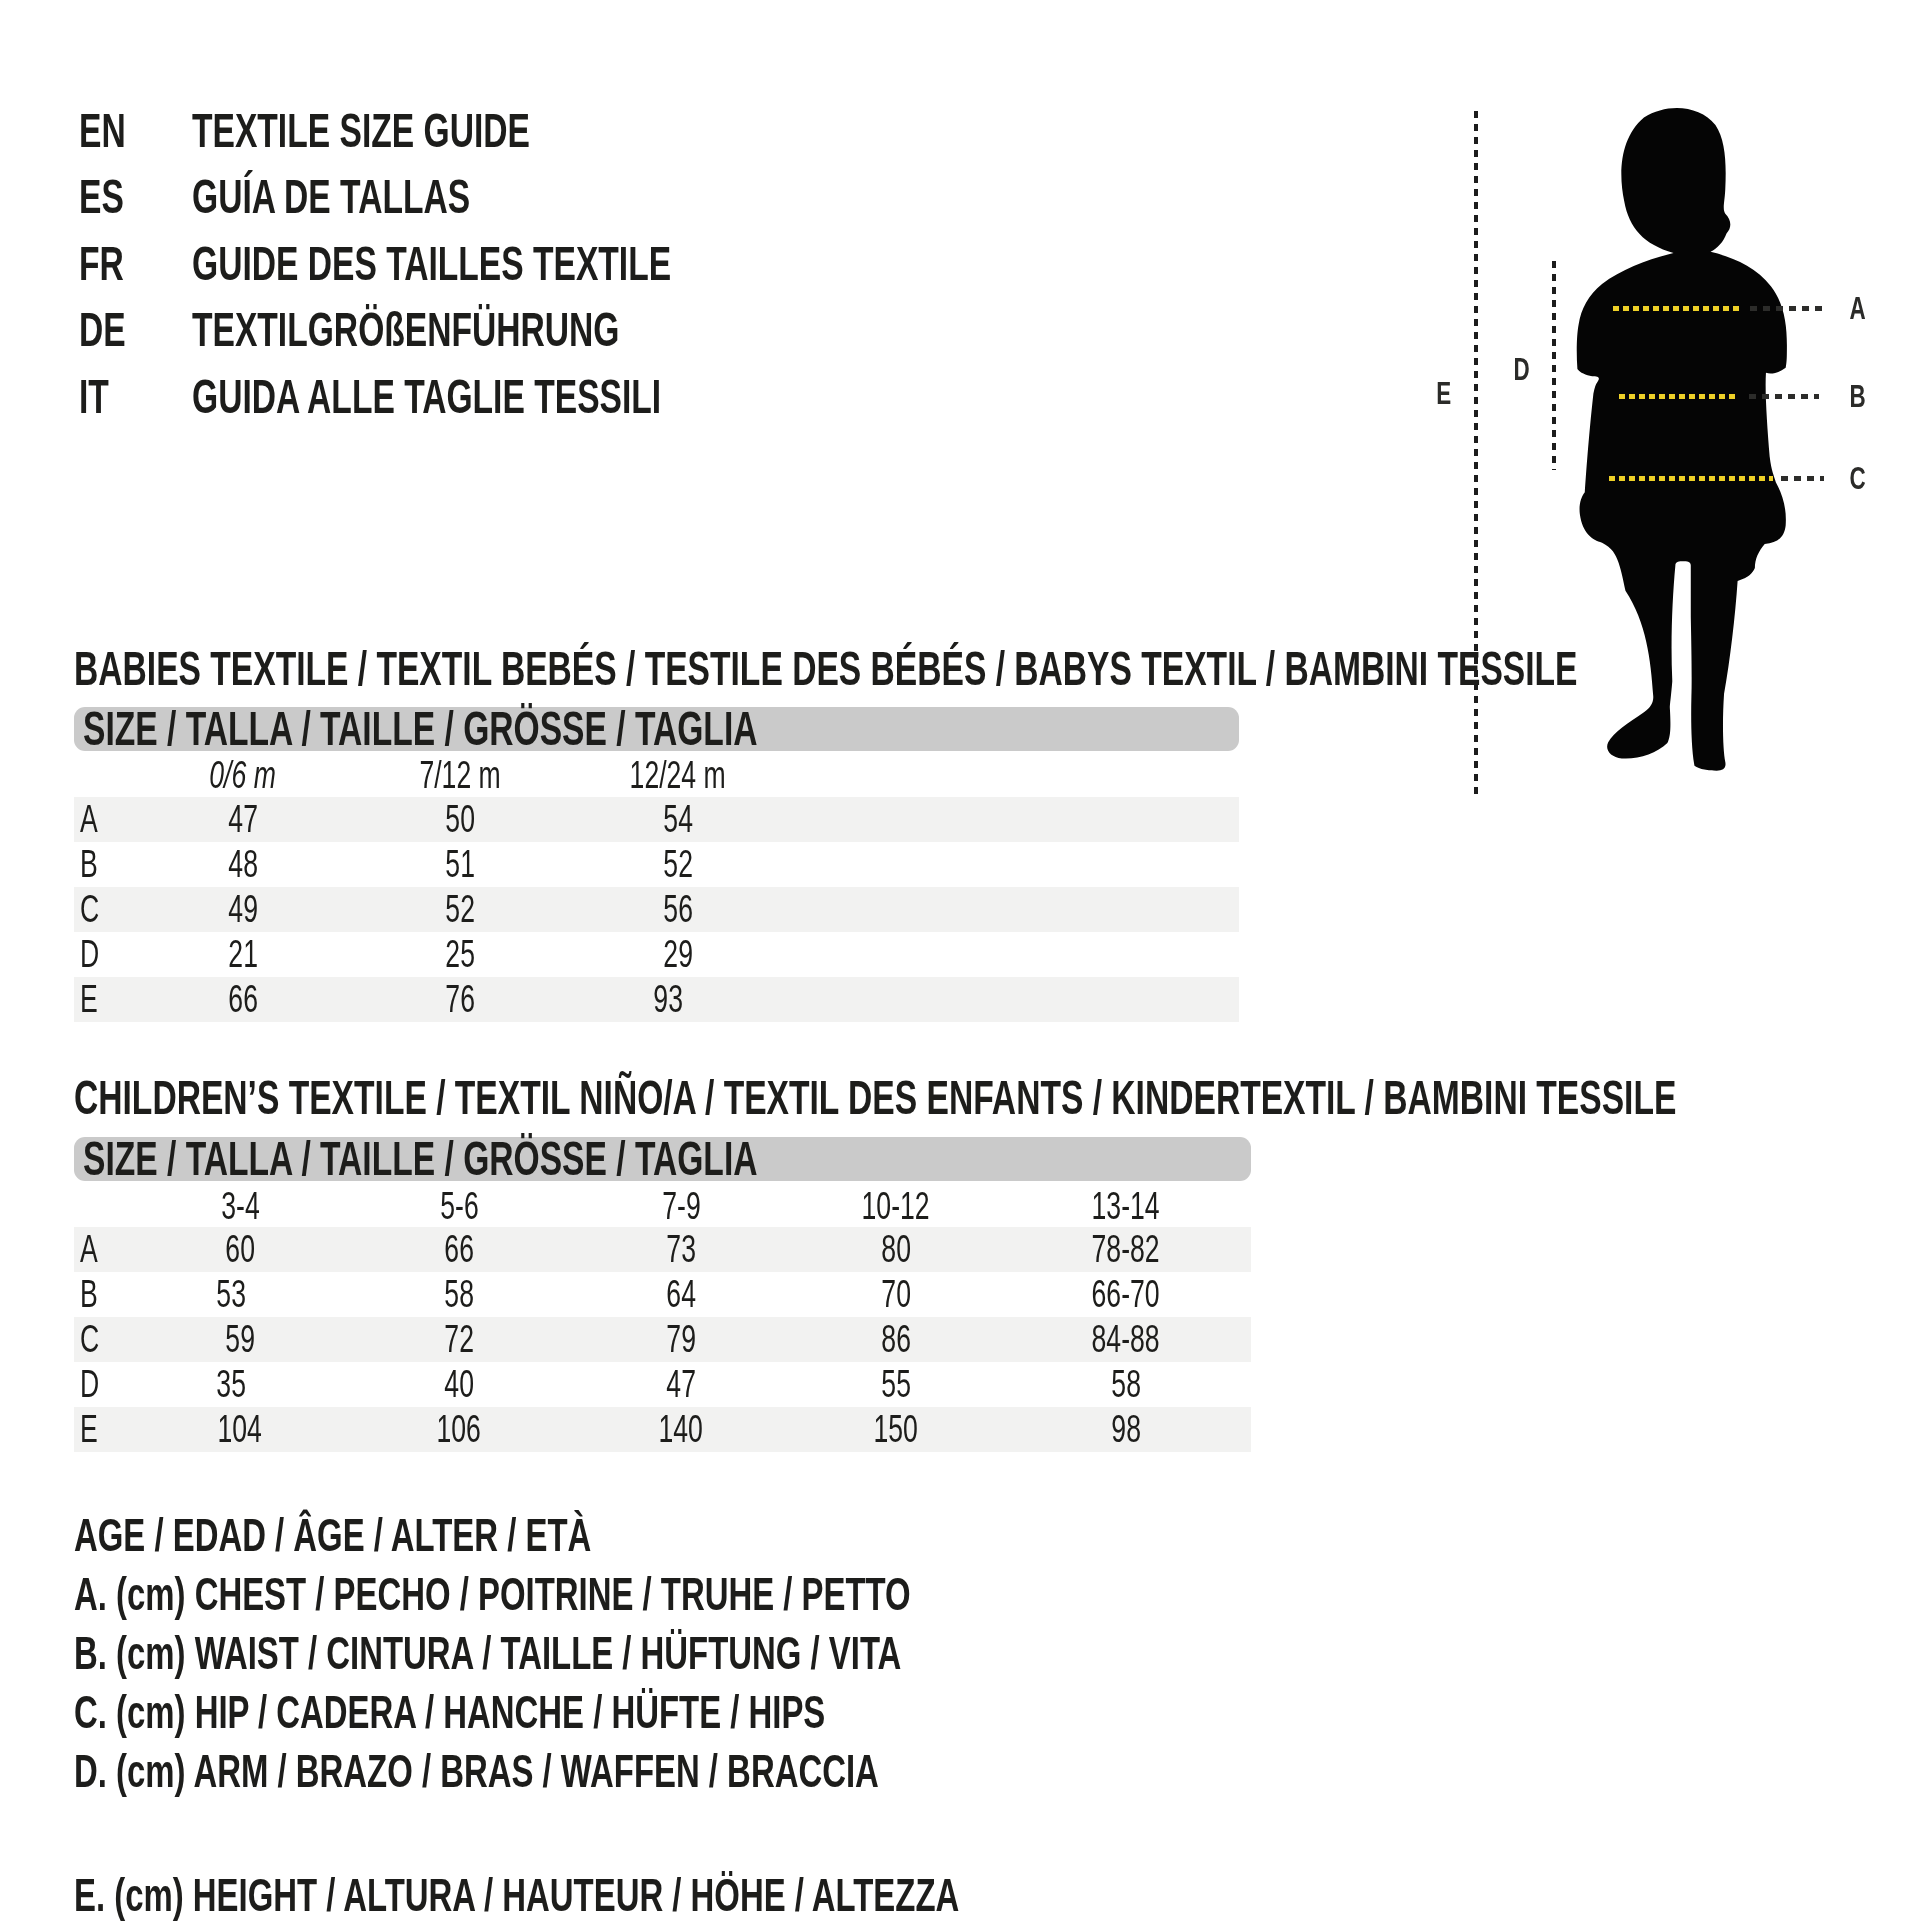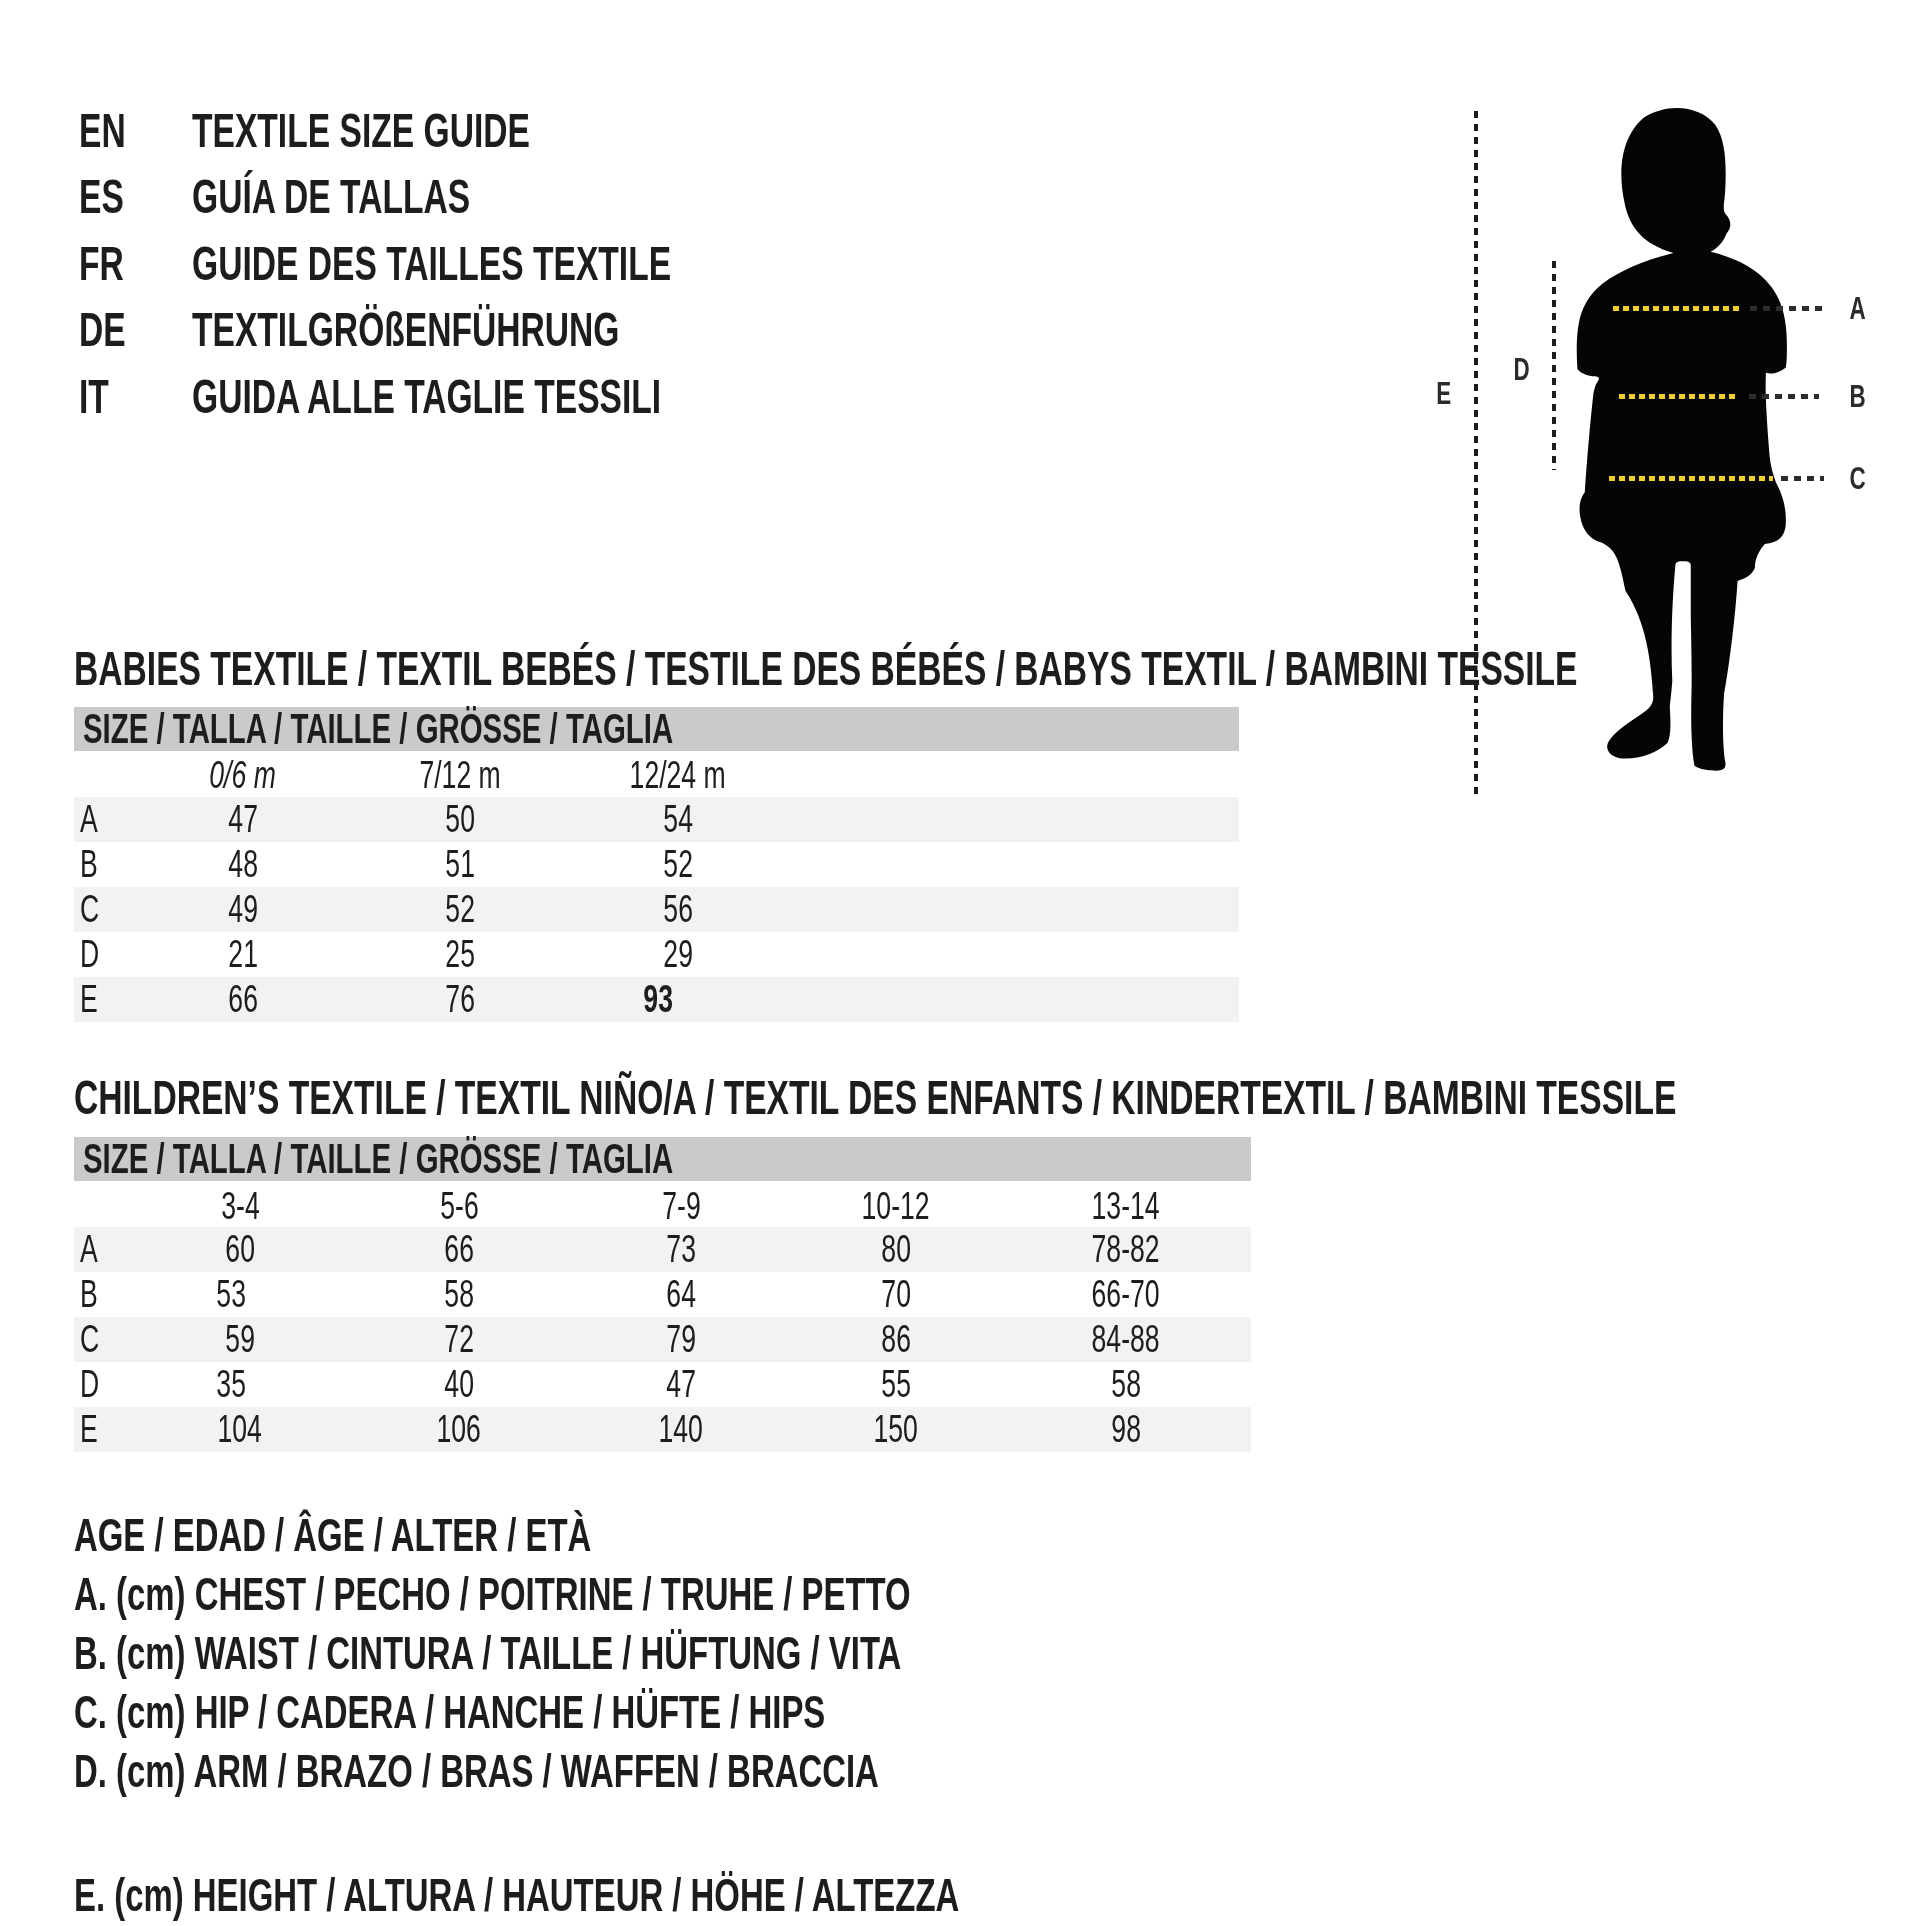--- a/index.html
+++ b/index.html
@@ -10,21 +10,21 @@
   .cond{display:inline-block;transform:scaleX(0.70);transform-origin:0 50%;white-space:nowrap;}
   .cond-c{display:inline-block;transform:scaleX(0.70);transform-origin:50% 50%;white-space:nowrap;}
   
   .lang-row{position:absolute;left:0;height:62px;line-height:62px;font-size:48px;font-weight:700;}
   .lang-code{position:absolute;left:79px;}
   .lang-label{position:absolute;left:192px;}
   
   .sec-head{position:absolute;left:74px;height:55px;line-height:55px;font-size:48px;font-weight:700;}
   
   .size-bar{position:absolute;left:74px;height:44px;line-height:44px;background:#cacaca;
-            font-size:42px;font-weight:700;}
+            font-size:48px;font-weight:700;border-radius:11px;}
   .size-bar .txt{position:absolute;left:8.6px;}
   
   .trow{position:absolute;left:74px;height:45px;line-height:45px;font-size:38px;}
   .trow.striped{background:#f2f2f1;}
   .rlab{position:absolute;left:6.2px;font-weight:400;}
   .cell{position:absolute;width:246px;text-align:center;}
   
   .leg-row{position:absolute;left:74px;height:55px;line-height:55px;font-size:47px;font-weight:700;}
   
   .vdots{position:absolute;width:4.3px;
@@ -181,21 +181,21 @@
     <div class="trow" style="top:932px;width:1165px;">
       <span class="rlab"><span class="cond">D</span></span>
       <span class="cell" style="left:46px;"><span class="cond-c">21</span></span>
       <span class="cell" style="left:263px;"><span class="cond-c">25</span></span>
       <span class="cell" style="left:481px;"><span class="cond-c">29</span></span>
     </div>
     <div class="trow striped" style="top:977px;width:1165px;">
       <span class="rlab"><span class="cond">E</span></span>
       <span class="cell" style="left:46px;"><span class="cond-c">66</span></span>
       <span class="cell" style="left:263px;"><span class="cond-c">76</span></span>
-      <span class="cell" style="left:461px;font-weight:bold;"><span class="cond-c">93</span></span>
+      <span class="cell" style="left:471px;"><span class="cond-c">93</span></span>
     </div>
   </div>
 
   <div>
     <div class="sec-head" style="top:1070px;">
       <span class="cond">CHILDREN’S TEXTILE / TEXTIL NIÑO/A / TEXTIL DES ENFANTS / KINDERTEXTIL / BAMBINI TESSILE</span>
     </div>
     <div class="size-bar" style="top:1137px;width:1177px;">
       <span class="txt"><span class="cond">SIZE / TALLA / TAILLE / GRÖSSE / TAGLIA</span></span>
     </div>

